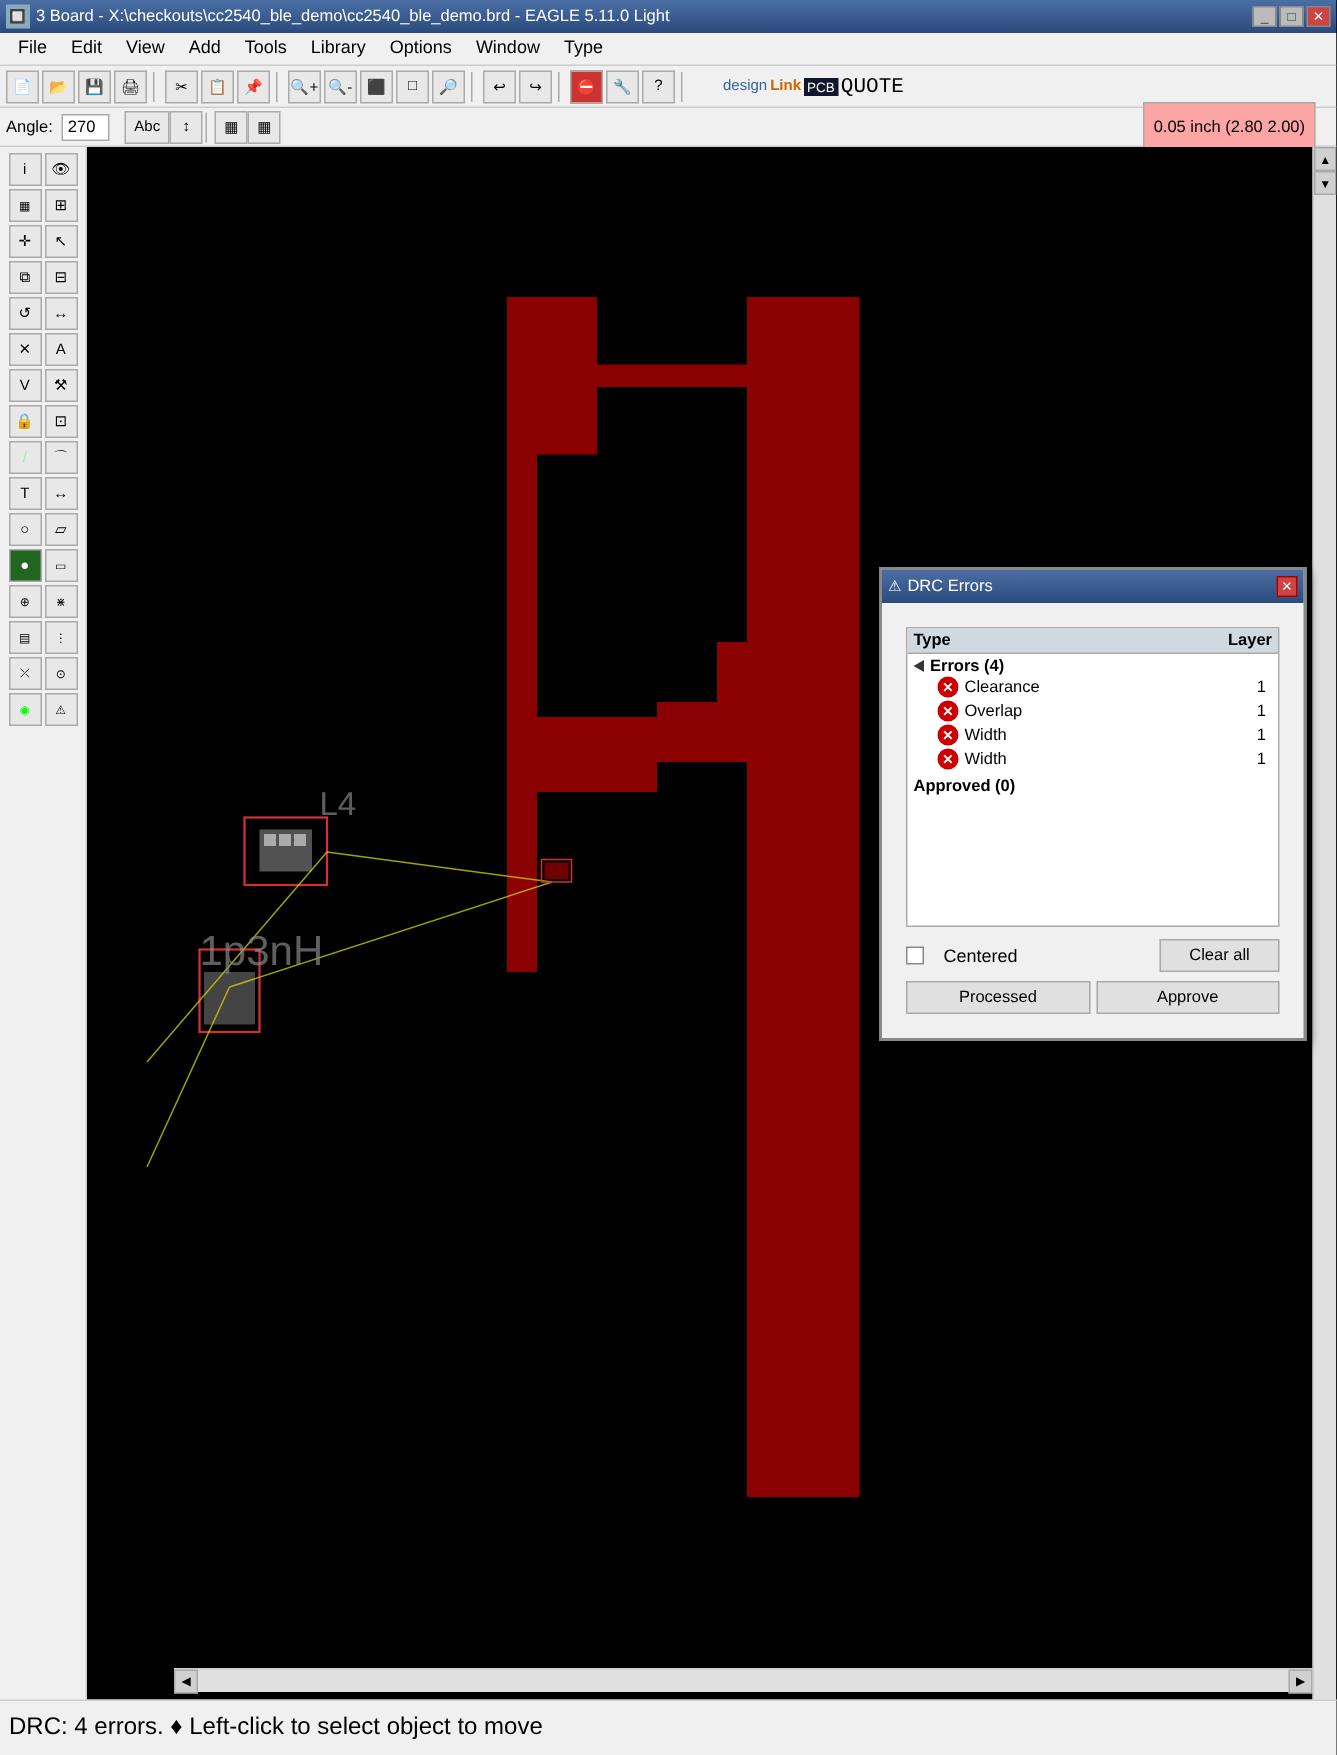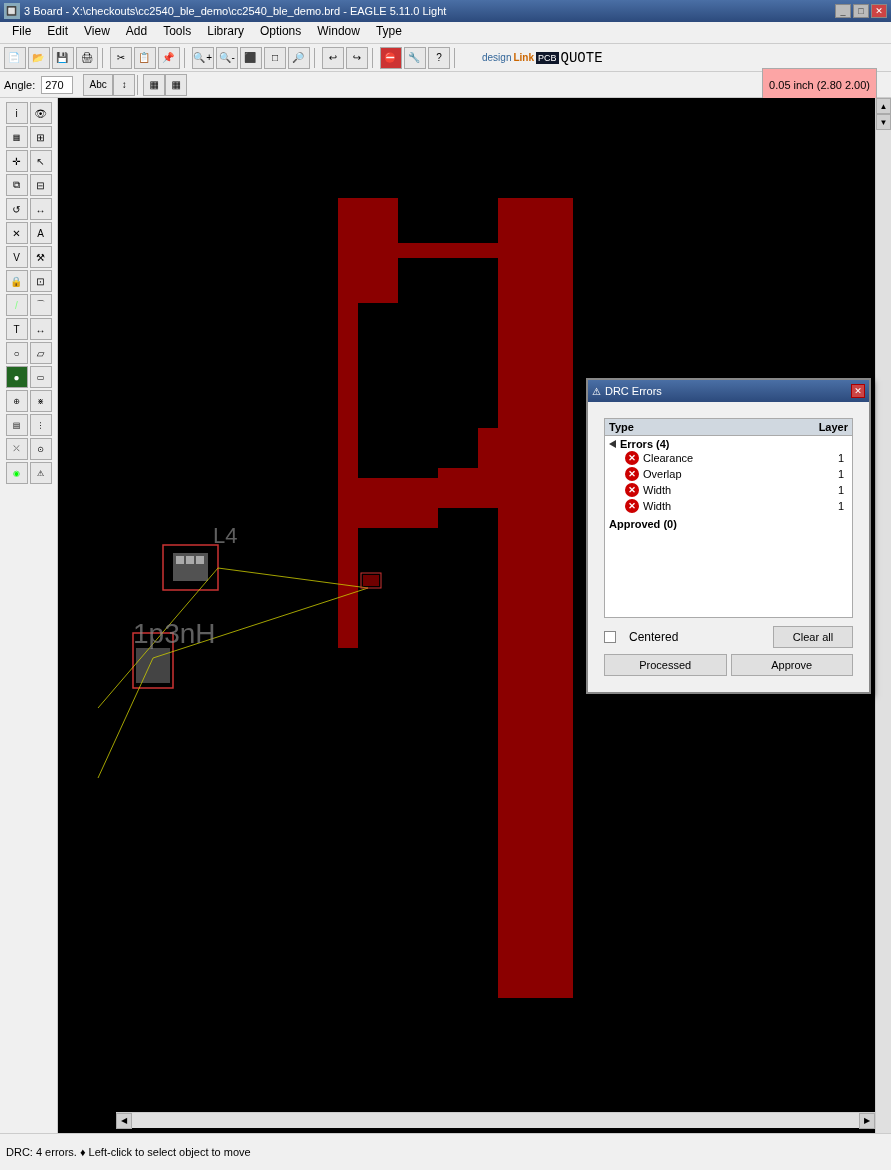--- a/index.html
+++ b/index.html
@@ -82,21 +82,21 @@
     #drc-bottom { display: flex; flex-direction: column; gap: 4px; }
     #centered-row { display: flex; align-items: center; gap: 13px; padding: 2px 0; }
     .checkbox { width: 12px; height: 12px; border: 1px solid #888; background: white; display: inline-block; }
     #btn-row { display: flex; gap: 4px; }
     .drc-btn { flex: 1; height: 22px; background: #e0e0e0; border: 1px solid #aaa; cursor: pointer; font-size: 11px; display: flex; align-items: center; justify-content: center; }
 
     
     #statusbar {
       position: absolute; bottom: 0; left: 0; width: 100%; height: 22px;
       background: #f0f0f0; border-top: 1px solid #ccc;
-      display: flex; align-items: center; padding: 18px 6px; font-size: 11px; color: #000;
+      display: flex; align-items: center; padding: 18px 6px; font-size: 16px; color: #000;
     }
 
     
     #hscroll { position: absolute; bottom: 22px; left: 58px; right: 16px; height: 16px; background: #e0e0e0; border-top: 1px solid #ccc; display: flex; align-items: center; }
     #vscroll { position: absolute; top: 0; right: 0; width: 16px; bottom: 16px; background: #e0e0e0; border-left: 1px solid #ccc; }
     .scroll-btn { width: 16px; height: 16px; background: #d0d0d0; border: 1px solid #aaa; cursor: pointer; display: flex; align-items: center; justify-content: center; font-size: 8px; flex-shrink: 0; }
     .scroll-track { flex: 1; background: #e8e8e8; }
 
     
     #coord-bar {

